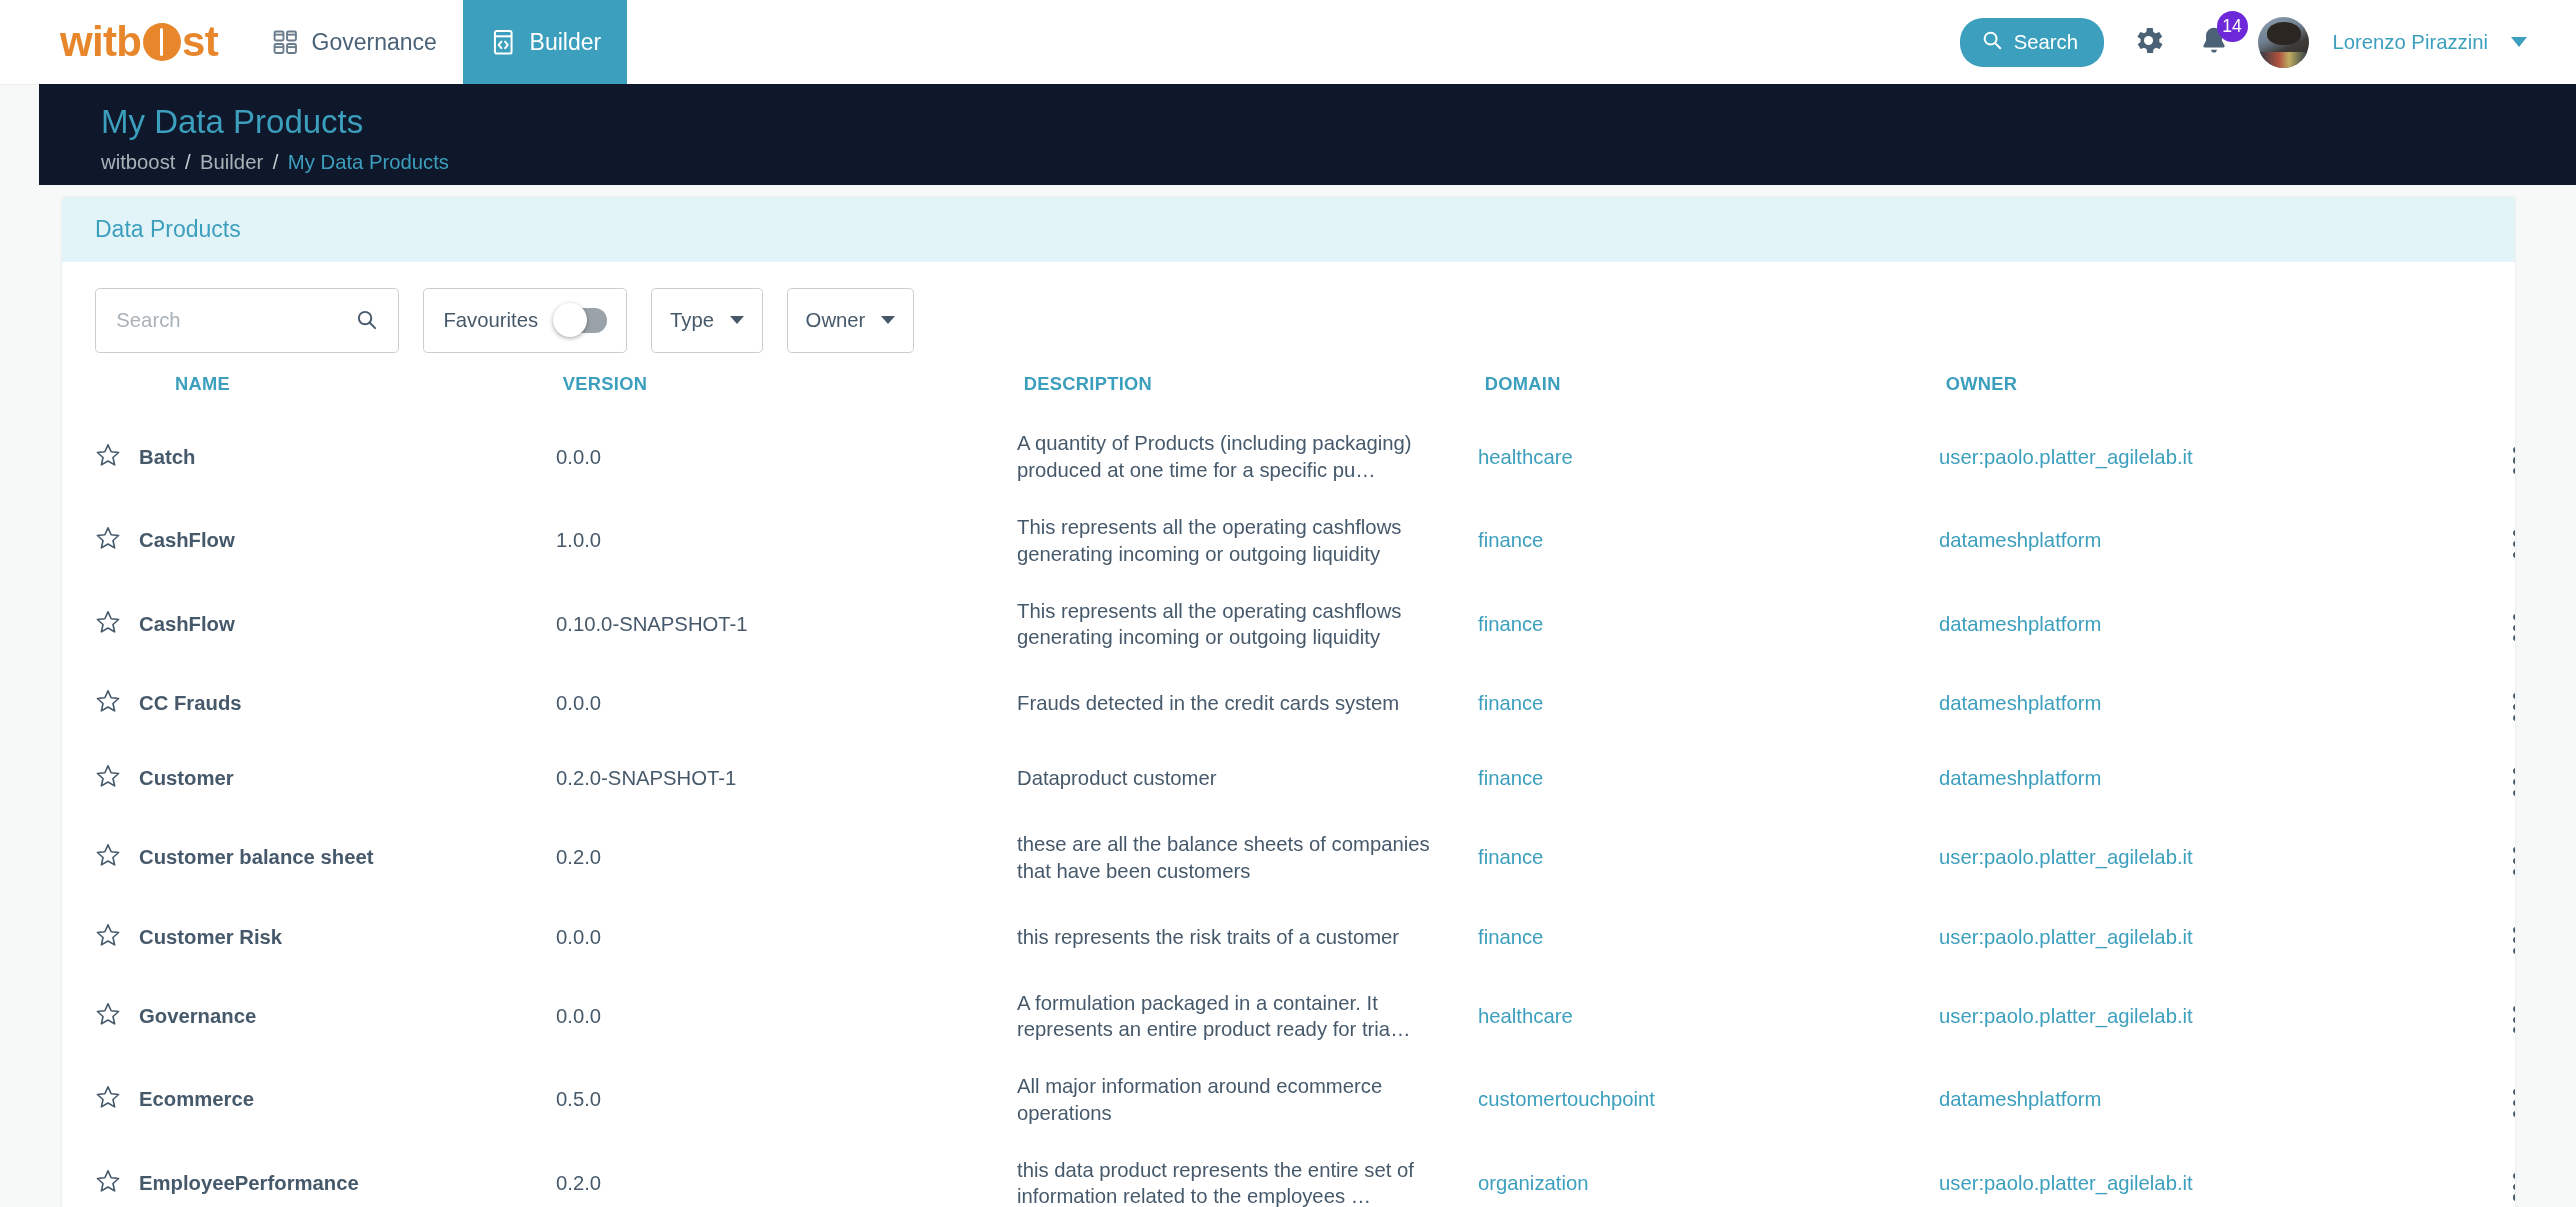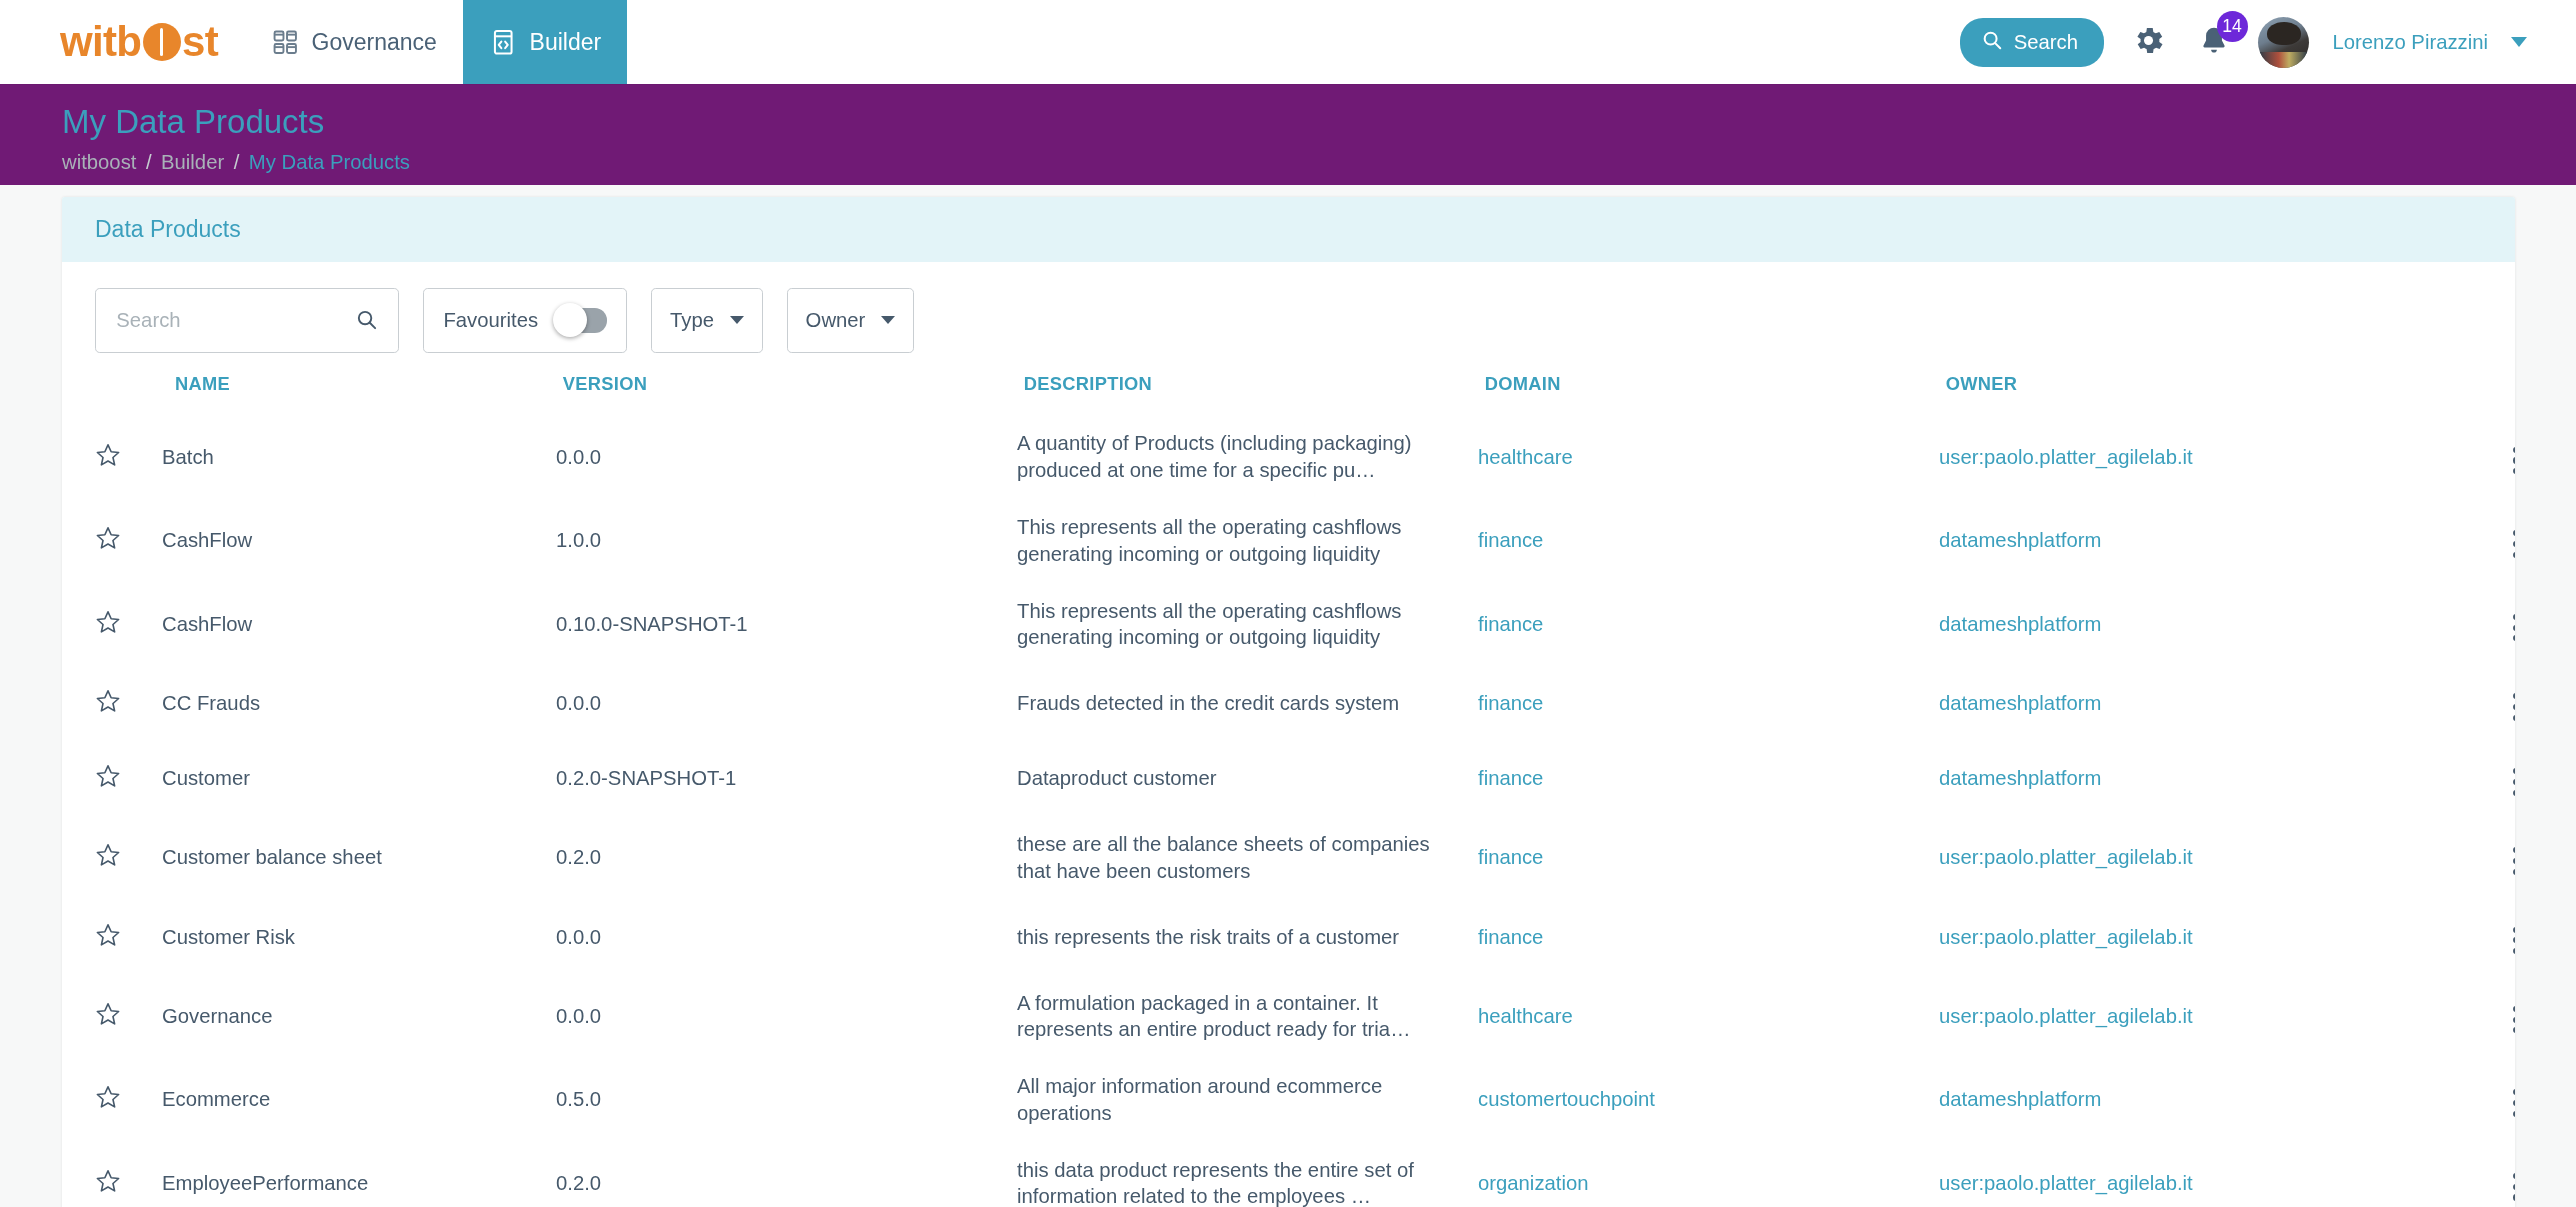--- a/index.html
+++ b/index.html
@@ -128,21 +128,21 @@
   }
   .username { color:#3b9fbd; font-size:20.3px; cursor:pointer; white-space:nowrap; }
   .caret-down {
     width: 0; height: 0; cursor: pointer;
     border-left: 8.8px solid transparent;
     border-right: 8.8px solid transparent;
     border-top: 10.2px solid #3b9fbd;
   }
 
   
-  .page-head { padding: 17.6px 0 12.2px 62px; background: #701a75; }
+  .page-head { padding: 17.6px 0 12.2px 62px; background: #0f172a; margin-left: 39px; }
   .page-title {
     color: #3b9fbd;
     font-size: 33px;
     font-weight: 400;
     line-height: 1.2;
   }
   .breadcrumb {
     margin-top: 11px;
     display: flex; align-items: center; gap: 9.5px;
     font-size: 20.3px; line-height: 1;
@@ -229,21 +229,21 @@
   .tbl th.h-owner   { padding-left: 6.8px;  }
 
   .tbl td {
     vertical-align: middle;
     font-size: 20.3px;
     color: #46596b;
     padding: 15px 0;
     height: 72px;
   }
   .cell-name { padding-left: 0 !important; }
-  .name-wrap { display: flex; align-items: center; gap: 41px; }
+  .name-wrap { display: flex; align-items: center; gap: 18px; font-weight: bold; }
   .star { flex: 0 0 auto; cursor: pointer; }
   .name-text { color: #46596b; }
   .cell-desc { line-height: 1.32; padding-right: 41px !important; }
   .link { color: #3b9fbd; text-decoration: none; cursor: pointer; }
   .cell-menu { text-align: right; padding-right: 6.8px !important; }
   .kebab {
     display: inline-flex; flex-direction: column; gap: 4.7px;
     cursor: pointer; padding: 5.4px 9.5px;
   }
   .kebab i { width: 6.1px; height: 6.1px; border-radius: 50%; background: #46596b; display:block; }

